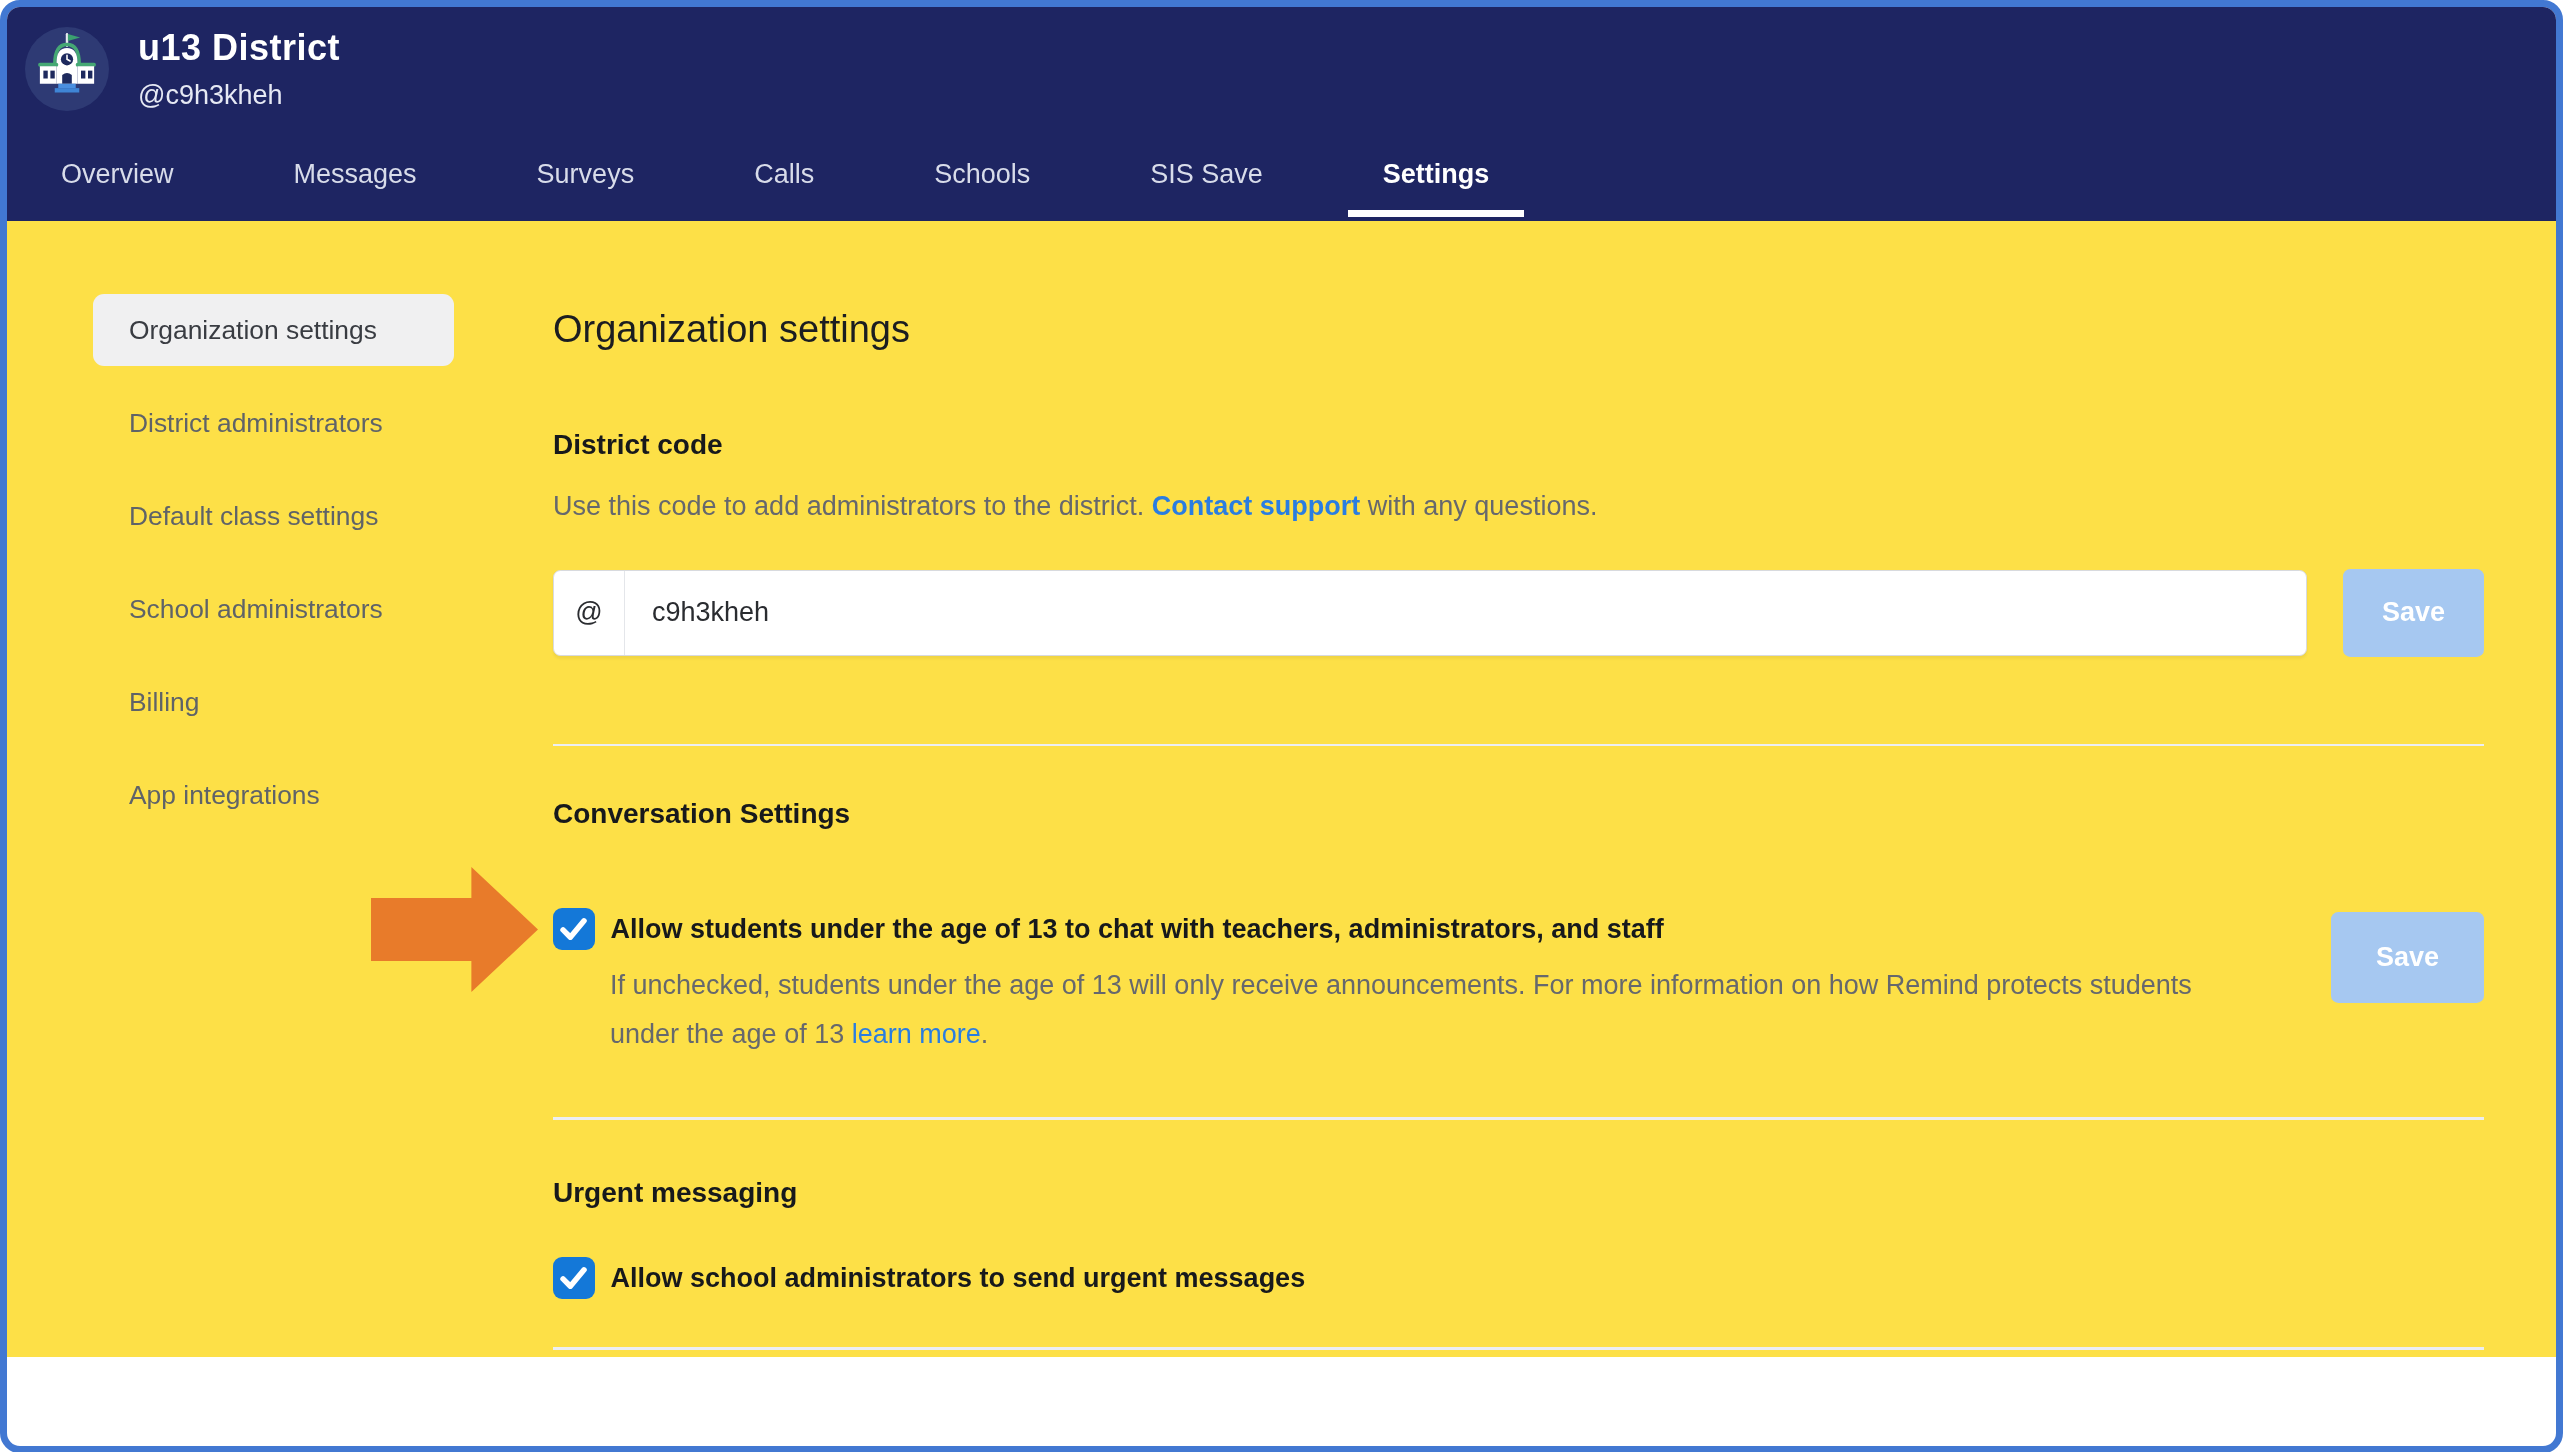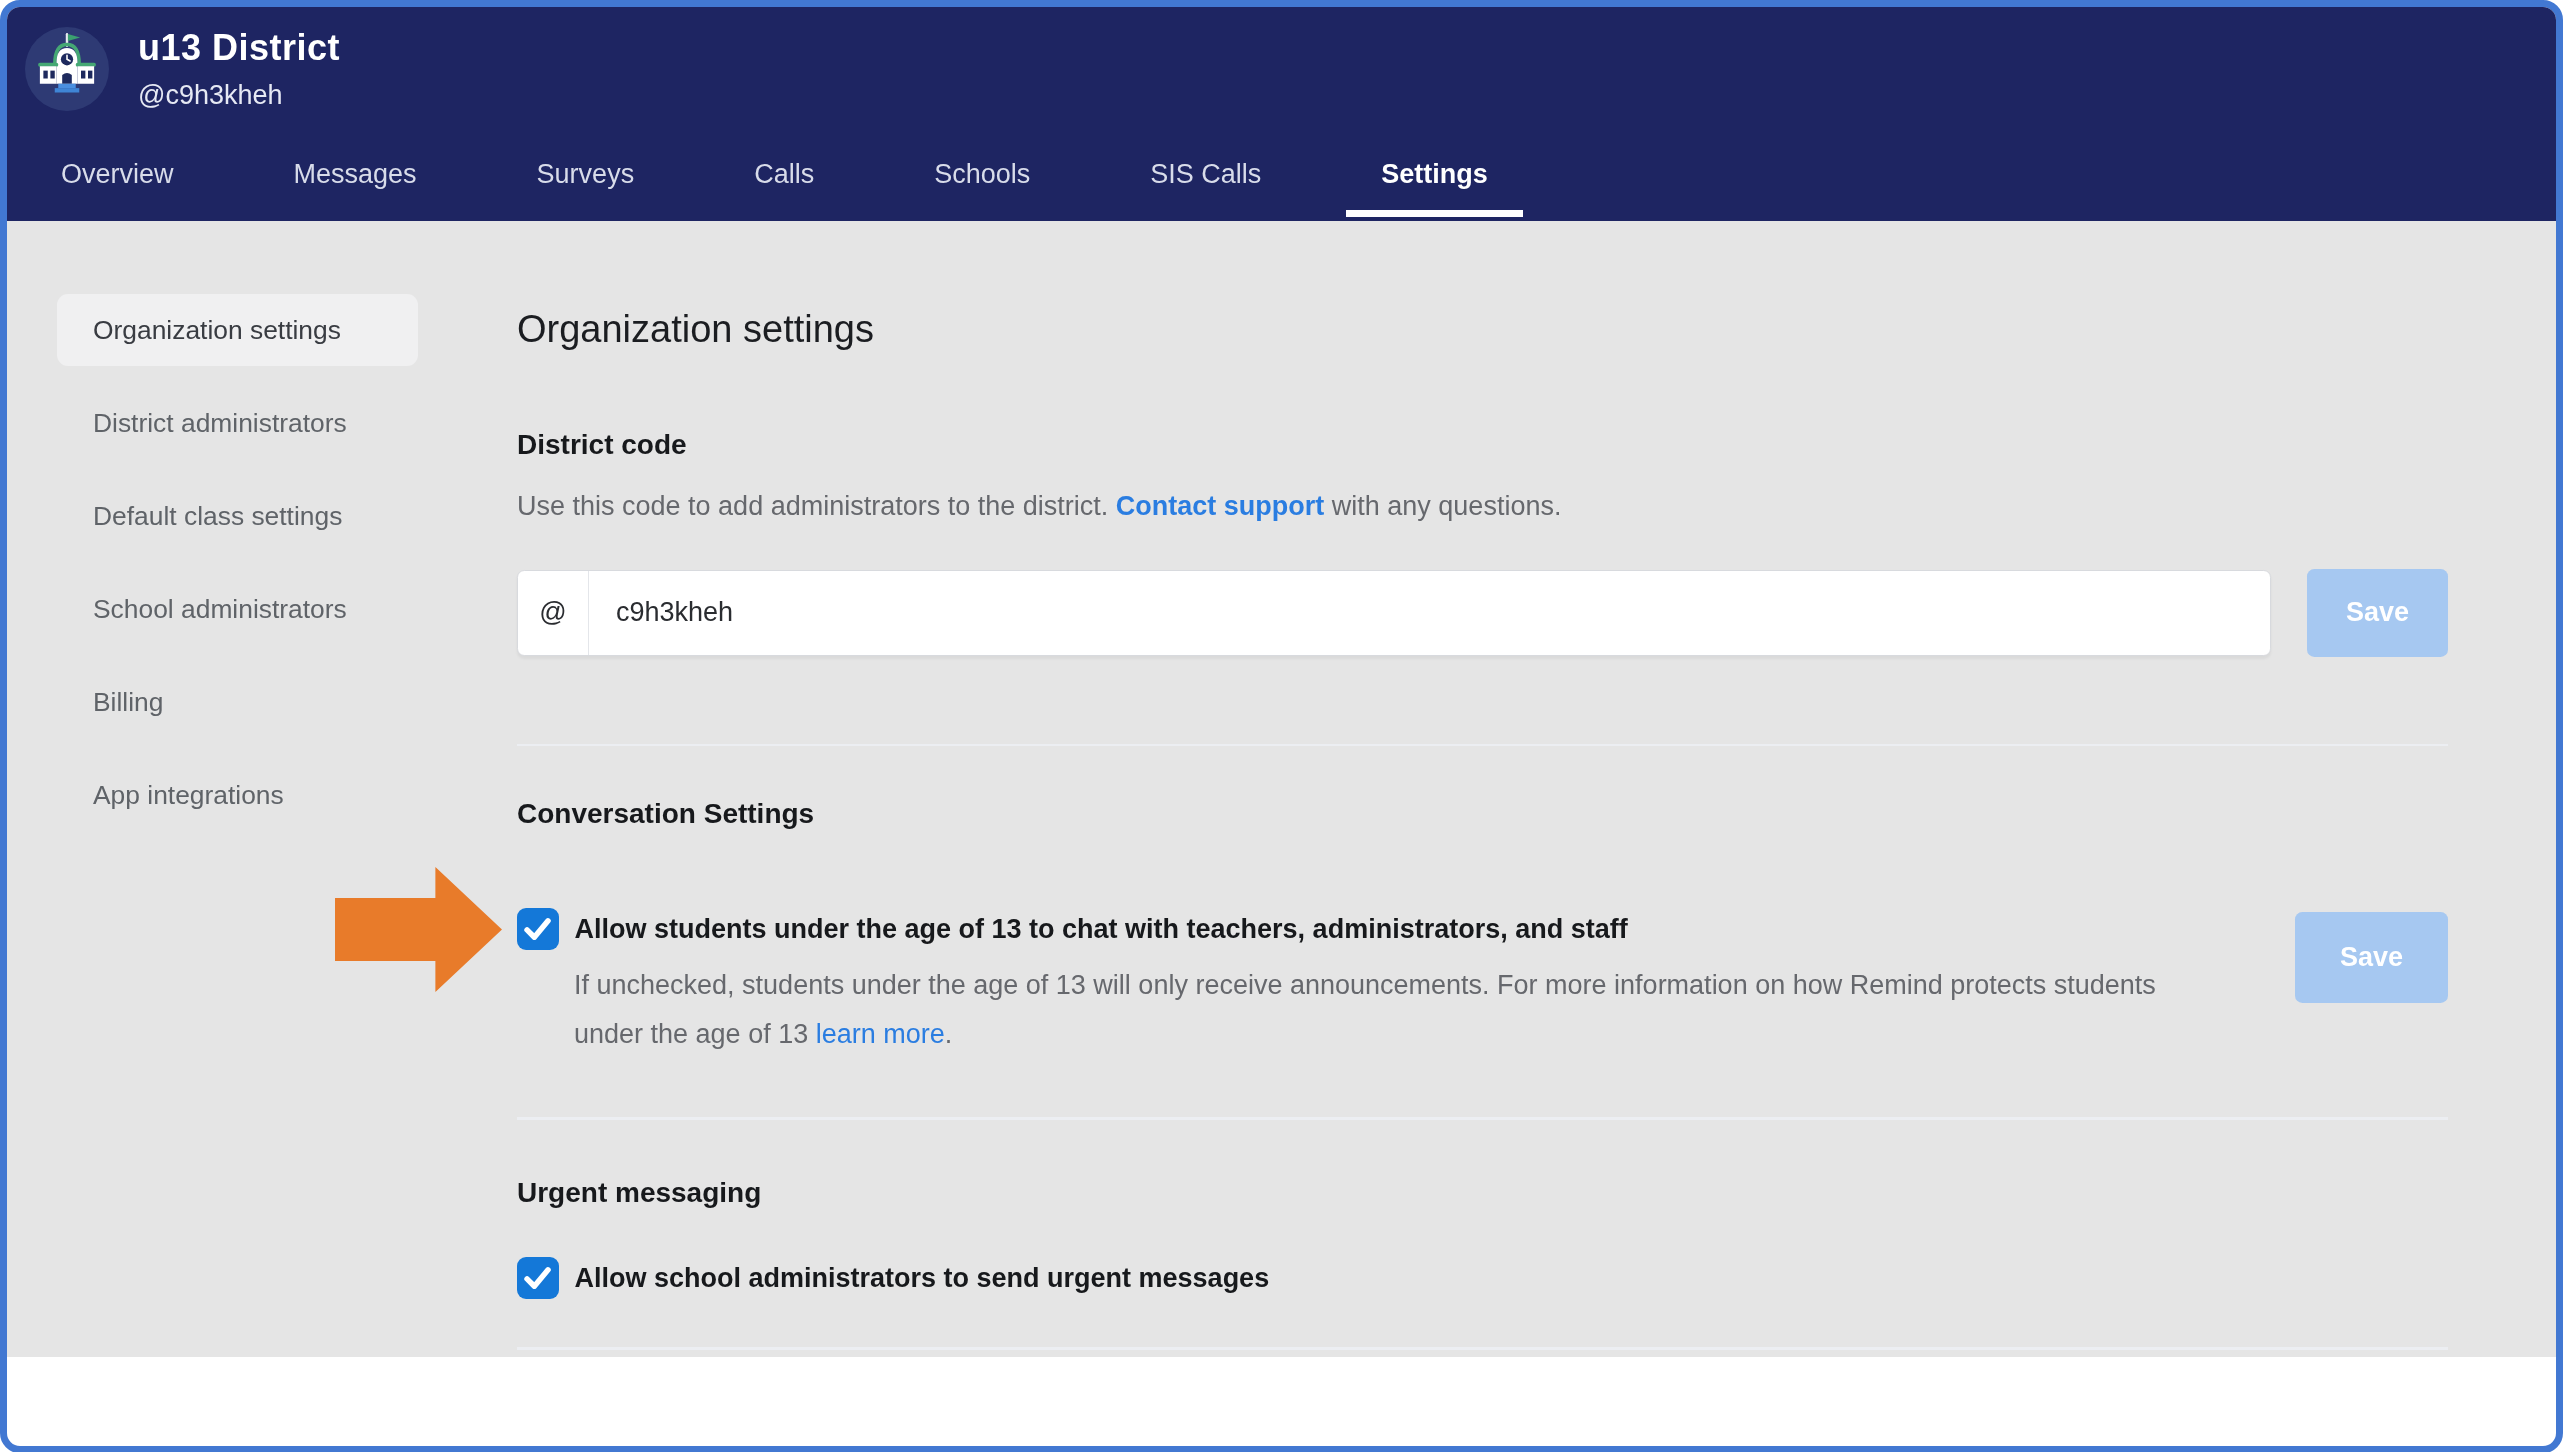--- a/index.html
+++ b/index.html
@@ -60,21 +60,21 @@
   .tab.active { color: #ffffff; font-weight: 700; }
   .tab.active::after {
     content: "";
     position: absolute;
     left: 0; right: 0; bottom: 0;
     height: 7.3px;
     background: #ffffff;
   }
 
   
-  .content { display: flex; background: #e5e5e5; }
+  .content { display: flex; background: #fde047; padding-left: 36px; }
 
   .sidebar {
     flex-shrink: 0;
     width: 361px;
     margin-left: 50px;
     padding-top: 73px;
   }
   .side-item {
     height: 72px;
     display: flex; align-items: center;
@@ -222,21 +222,21 @@
         <div class="district-name">u13 District</div>
         <div class="district-handle">@c9h3kheh</div>
       </div>
     </div>
     <div class="nav">
       <div class="tab">Overview</div>
       <div class="tab">Messages</div>
       <div class="tab">Surveys</div>
       <div class="tab">Calls</div>
       <div class="tab">Schools</div>
-      <div class="tab">SIS Calls</div>
+      <div class="tab">SIS Save</div>
       <div class="tab active">Settings</div>
     </div>
   </div>
 
   <div class="content">
 
     <div class="sidebar">
       <div class="side-item active">Organization settings</div>
       <div class="side-item">District administrators</div>
       <div class="side-item">Default class settings</div>

